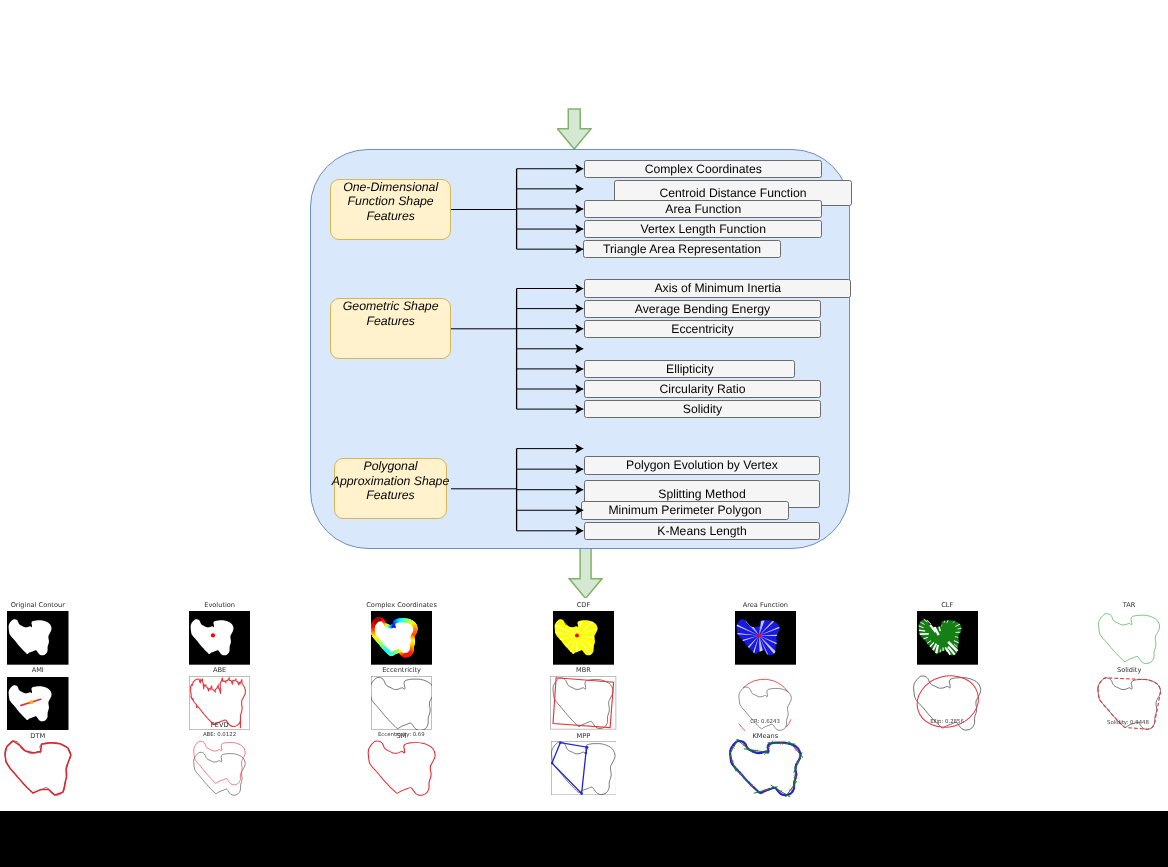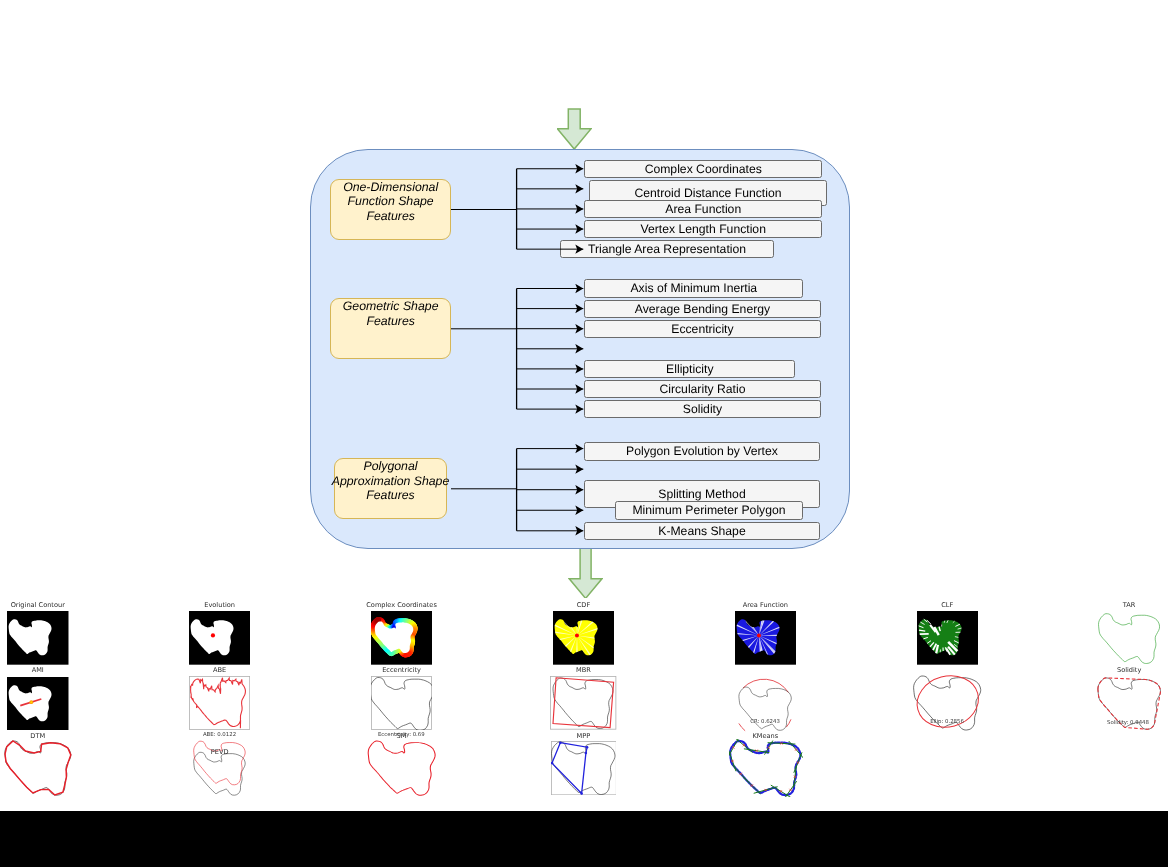--- a/index.html
+++ b/index.html
@@ -65,61 +65,61 @@
       <span>Features</span>
     </div>
 <div class="group-box" style="left:334px;top:458.2px;width:113px;height:61.2px">
       <span>Polygonal</span>
       <span>Approximation Shape</span>
       <span>Features</span>
     </div>
 <div class="item-box" style="left:584.3px;top:159.60px;width:237.90px;height:18.3px">
       <span>Complex Coordinates</span>
     </div>
-<div class="item-box" style="left:589px;top:179.70px;width:237.90px;height:26px">
+<div class="item-box" style="left:614px;top:179.70px;width:237.90px;height:26px">
       <span>Centroid Distance Function</span>
     </div>
 <div class="item-box" style="left:584.3px;top:199.80px;width:237.90px;height:18.3px">
       <span>Area Function</span>
     </div>
 <div class="item-box" style="left:584.3px;top:219.90px;width:237.90px;height:18.3px">
       <span>Vertex Length Function</span>
     </div>
-<div class="item-box" style="left:560px;top:240.00px;width:214px;height:18.3px">
+<div class="item-box" style="left:583px;top:240.00px;width:198px;height:18.3px">
       <span>Triangle Area Representation</span>
     </div>
-<div class="item-box" style="left:584.3px;top:279.40px;width:219px;height:18.2px">
+<div class="item-box" style="left:584.3px;top:279.40px;width:267px;height:18.2px">
       <span>Axis of Minimum Inertia</span>
     </div>
 <div class="item-box" style="left:584.3px;top:299.50px;width:236.30px;height:18.2px">
       <span>Average Bending Energy</span>
     </div>
 <div class="item-box" style="left:584.3px;top:319.60px;width:236.30px;height:18.2px">
       <span>Eccentricity</span>
     </div>
 <div class="item-box" style="left:584.3px;top:359.80px;width:211px;height:18.2px">
       <span>Ellipticity</span>
     </div>
 <div class="item-box" style="left:584.3px;top:379.90px;width:236.30px;height:18.2px">
       <span>Circularity Ratio</span>
     </div>
 <div class="item-box" style="left:584.3px;top:400.00px;width:236.30px;height:18.2px">
       <span>Solidity</span>
     </div>
-<div class="item-box" style="left:584.3px;top:442px;width:235.40px;height:18.6px">
+<div class="item-box" style="left:584.3px;top:456px;width:235.40px;height:18.6px">
       <span>Polygon Evolution by Vertex</span>
     </div>
 <div class="item-box" style="left:584.3px;top:480.40px;width:235.40px;height:28px">
       <span>Splitting Method</span>
     </div>
-<div class="item-box" style="left:615px;top:500.95px;width:188px;height:18.6px">
+<div class="item-box" style="left:581px;top:500.95px;width:208px;height:18.6px">
       <span>Minimum Perimeter Polygon</span>
     </div>
 <div class="item-box" style="left:584.3px;top:521.50px;width:235.40px;height:18.6px">
-      <span>K-Means Shape</span>
+      <span>K-Means Length</span>
     </div>
 <svg id="flow-svg" viewBox="0 0 1168 867">
 <defs>
         <marker id="ah" markerWidth="9" markerHeight="10" refX="8.0" refY="5" orient="auto" markerUnits="userSpaceOnUse">
           <path d="M0,0.3 L8.0,5 L0,9.7 L1.85,5 Z" fill="#000"></path>
         </marker>
       </defs>
 <path d="M 451.00,209.50 L 516.60,209.50" stroke="#000" stroke-width="1" fill="none"></path>
 <path d="M 516.60,168.75 L 516.60,249.15" stroke="#000" stroke-width="1.3" fill="none"></path>
 <path d="M 516.60,168.75 L 583.30,168.75" stroke="#000" stroke-width="1" fill="none" marker-end="url(#ah)"></path>
@@ -468,21 +468,21 @@
 <div class="cell-title" style="left:583.45px;top:601.00px">CDF</div>
 <div class="cell-title" style="left:765.35px;top:601.00px">Area Function</div>
 <div class="cell-title" style="left:947.25px;top:601.00px">CLF</div>
 <div class="cell-title" style="left:1129.15px;top:601.00px">TAR</div>
 <div class="cell-title" style="left:37.75px;top:666.30px">AMI</div>
 <div class="cell-title" style="left:219.65px;top:666.30px">ABE</div>
 <div class="cell-title" style="left:401.55px;top:666.30px">Eccentricity</div>
 <div class="cell-title" style="left:583.45px;top:666.30px">MBR</div>
 <div class="cell-title" style="left:1129.15px;top:666.30px">Solidity</div>
 <div class="cell-title" style="left:37.75px;top:731.50px">DTM</div>
-<div class="cell-title" style="left:219.65px;top:748px">PEVD</div>
+<div class="cell-title" style="left:219.65px;top:721px">PEVD</div>
 <div class="cell-title" style="left:401.55px;top:731.50px">SM</div>
 <div class="cell-title" style="left:583.45px;top:731.50px">MPP</div>
 <div class="cell-title" style="left:765.35px;top:731.50px">KMeans</div>
 <div class="annot" style="left:219.50px;top:731.20px;font-size:5.4px">ABE: 0.0122</div>
 <div class="annot" style="left:401.30px;top:731.20px;font-size:5.4px">Eccentricity: 0.69</div>
 <div class="annot" style="left:765.00px;top:717.80px;font-size:5.4px">CR: 0.6243</div>
 <div class="annot" style="left:947.00px;top:717.80px;font-size:5.4px">Ellip: 0.2856</div>
 <div class="annot" style="left:1128.00px;top:718.50px;font-size:5.4px">Solidity: 0.9448</div>
 </div>
 

